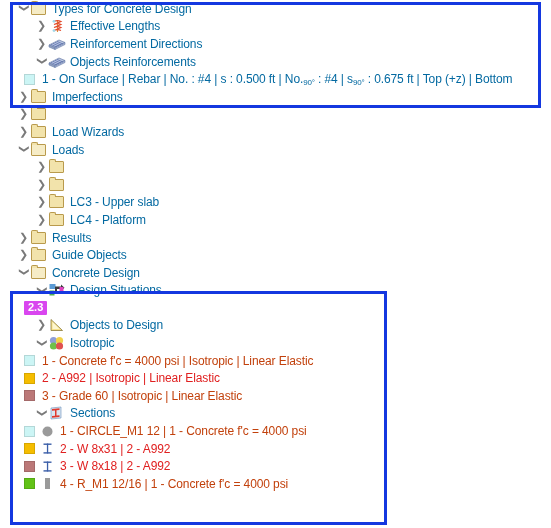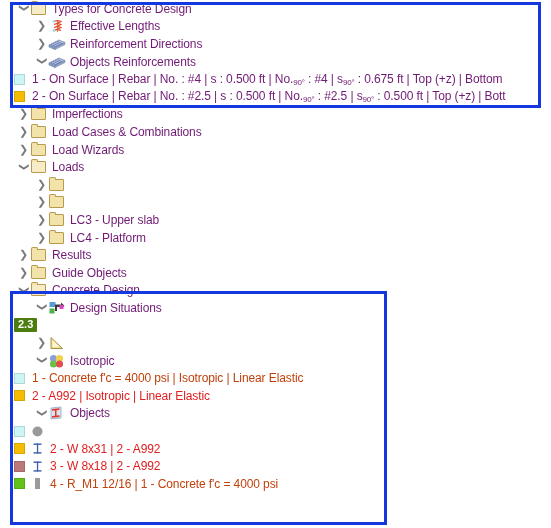--- a/index.html
+++ b/index.html
@@ -104,50 +104,50 @@
   }
   
   .shape {
     width: 13px; min-width: 13px; height: 13px;
     margin-right: 5px;
     position: relative;
     display: inline-block;
   }
   .badge23 {
     display: inline-block;
-    background: #4d7c0f;
+    background: #d946ef;
     color: #ffffff;
     font-size: 11px;
     font-weight: bold;
     padding: 0px 4px 1px 4px;
     margin-right: 6px;
     line-height: 13px;
     border-radius: 1px;
   }
   .txt-blue { color: #c2410c; }
   .txt-red  { color: #e02020; }
-  .txt-dark { color: #701a75; }
+  .txt-dark { color: #0369a1; }
 
   sub.ang { font-size: 8px; vertical-align: -2px; letter-spacing: -0.2px; }
 
   
   .hl {
     position: absolute;
     border: 3px solid #1438e0;
     box-sizing: border-box;
     pointer-events: none;
   }
   #hl-top { left: 10px; top: 2px; width: 531px; height: 106px; }
   #hl-bottom { left: 10px; top: 291px; width: 377px; height: 234px; }
 
   
   .i0 { padding-left: 17px; }
   .i1 { padding-left: 35px; }
   .i2 { padding-left: 53px; }
-  .leafpad { padding-left: 14px; }
+  .leafpad { padding-left: 24px; }
 </style>
 </head>
 <body>
 
 <div id="tree">
 
   <div class="row i0">
     <span class="arrow expanded" style="display: inline-block; transform: rotate(90deg);">❯</span>
     <span class="ico">
         <span class="folder open"></span>
@@ -202,38 +202,33 @@
       </svg>
     </span>
     <span class="label txt-dark">Objects Reinforcements</span>
   </div>
 
   <div class="row i2 leafpad">
     <span class="swatch" style="background:#ccf5f5"></span>
     <span class="label txt-dark"><span>1 - On Surface | Rebar | No. : #4 | s : 0.500 ft | No.</span><sub class="ang">90°</sub><span> : #4 | s</span><sub class="ang">90°</sub><span> : 0.675 ft | Top (+z) | Bottom</span></span>
   </div>
 
-  <div class="row i2 leafpad">
-    <span class="swatch" style="background:#f5bd00"></span>
-    <span class="label txt-dark"><span>2 - On Surface | Rebar | No. : #2.5 | s : 0.500 ft | No.</span><sub class="ang">90°</sub><span> : #2.5 | s</span><sub class="ang">90°</sub><span> : 0.500 ft | Top (+z) | Bott</span></span>
-  </div>
 
   <div class="row i0">
     <span class="arrow">❯</span>
     <span class="ico">
         <span class="folder"></span>
       </span>
     <span class="label txt-dark">Imperfections</span>
   </div>
   <div class="row i0">
     <span class="arrow">❯</span>
     <span class="ico">
         <span class="folder"></span>
       </span>
-    <span class="label txt-dark">Load Cases &amp; Combinations</span>
   </div>
   <div class="row i0">
     <span class="arrow">❯</span>
     <span class="ico">
         <span class="folder"></span>
       </span>
     <span class="label txt-dark">Load Wizards</span>
   </div>
   <div class="row i0">
     <span class="arrow expanded" style="display: inline-block; transform: rotate(90deg);">❯</span>
@@ -311,20 +306,21 @@
   </div>
 
   <div class="row i1">
     <span class="arrow">❯</span>
     <span class="ico">
       <svg class="tri" viewBox="0 0 15 14">
         <polygon points="2,1.5 2,12.5 13.5,12.5" fill="#f6e08a" stroke="#8a7a3a" stroke-width="0.8"></polygon>
         <polygon points="3.5,4 3.5,11 10.5,11" fill="#fdf6d0"></polygon>
       </svg>
     </span>
+    <span class="label txt-dark">Objects to Design</span>
   </div>
 
   <div class="row i1">
     <span class="arrow expanded" style="display: inline-block; transform: rotate(90deg);">❯</span>
     <span class="ico">
       <svg class="mats" viewBox="0 0 15 14">
         <circle cx="4.5" cy="4.5" r="3.6" fill="#8e9ed8"></circle>
         <circle cx="10.5" cy="4.5" r="3.6" fill="#f2d24a"></circle>
         <circle cx="4.5" cy="10" r="3.6" fill="#6fc04a"></circle>
         <circle cx="10.5" cy="10" r="3.6" fill="#e05050"></circle>
@@ -334,39 +330,44 @@
   </div>
 
   <div class="row i2 leafpad">
     <span class="swatch" style="background:#ccf5f5"></span>
     <span class="label txt-blue">1 - Concrete f'c = 4000 psi | Isotropic | Linear Elastic</span>
   </div>
   <div class="row i2 leafpad">
     <span class="swatch" style="background:#f5bd00"></span>
     <span class="label txt-red">2 - A992 | Isotropic | Linear Elastic</span>
   </div>
+  <div class="row i2 leafpad">
+    <span class="swatch" style="background:#bb7878"></span>
+    <span class="label txt-blue">3 - Grade 60 | Isotropic | Linear Elastic</span>
+  </div>
 
   <div class="row i1">
     <span class="arrow expanded" style="display: inline-block; transform: rotate(90deg);">❯</span>
     <span class="ico">
       <svg class="secico" viewBox="0 0 15 14">
         <polygon points="2,2 12,1 12,12 2,13" fill="#d9e6f2" stroke="#6a8fb8" stroke-width="0.6"></polygon>
         <path d="M3 3 L10.5 2.3 L10.5 4 L7.5 4.3 L7.5 9.5 L10.5 9.2 L10.5 11 L3 11.7 L3 10 L6 9.7 L6 4.5 L3 4.8 Z" fill="#e03a2f"></path>
       </svg>
     </span>
-    <span class="label txt-dark">Objects</span>
+    <span class="label txt-dark">Sections</span>
   </div>
 
   <div class="row i2 leafpad">
     <span class="swatch" style="background:#ccf5f5"></span>
     <span class="shape">
       <svg viewBox="0 0 13 13" width="13" height="13">
           <circle cx="6.5" cy="6.5" r="5" fill="#9a9a9a"></circle>
         </svg>
     </span>
+    <span class="label txt-blue">1 - CIRCLE_M1 12 | 1 - Concrete f'c = 4000 psi</span>
   </div>
   <div class="row i2 leafpad">
     <span class="swatch" style="background:#f5bd00"></span>
     <span class="shape">
       <svg viewBox="0 0 13 13" width="13" height="13">
         <rect x="2.5" y="1.5" width="8" height="1.4" fill="#3a5ea8"></rect>
         <rect x="5.9" y="1.5" width="1.3" height="10" fill="#3a5ea8"></rect>
         <rect x="2.5" y="10.2" width="8" height="1.4" fill="#3a5ea8"></rect>
       </svg>
     </span>

